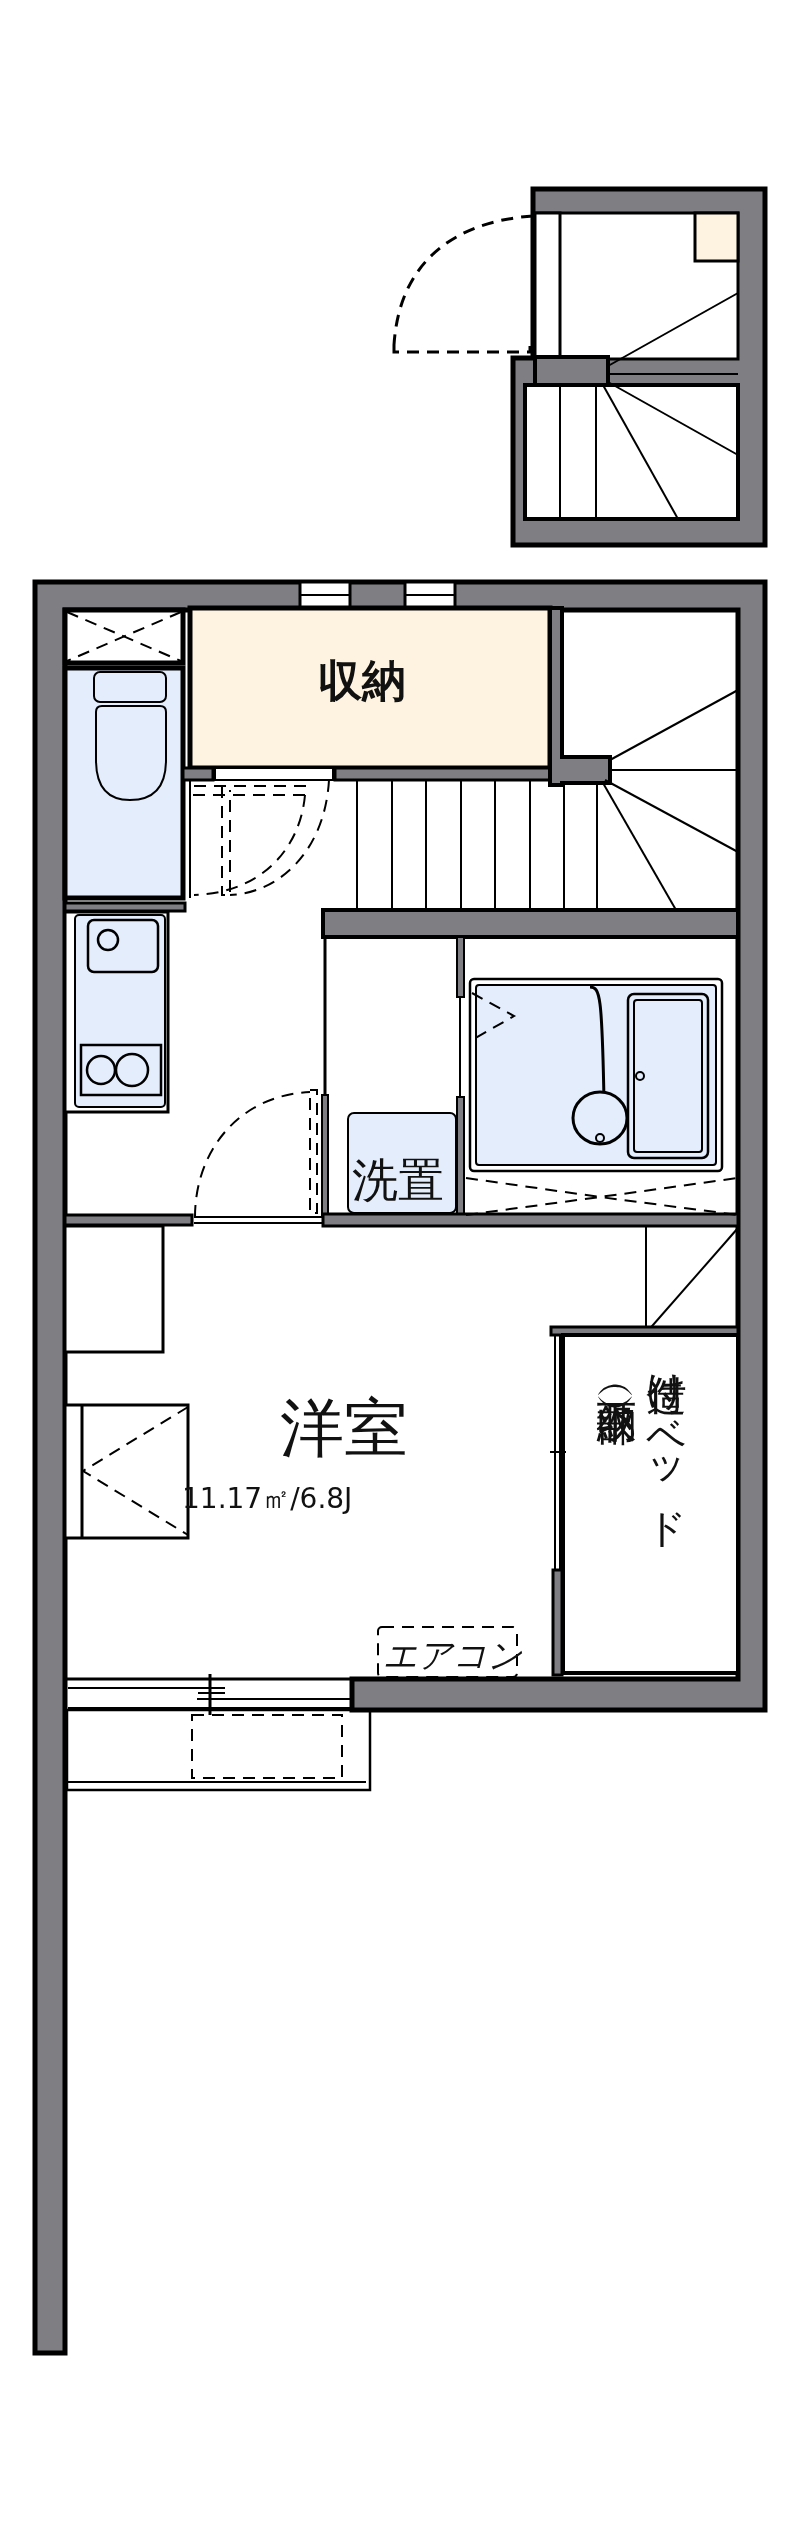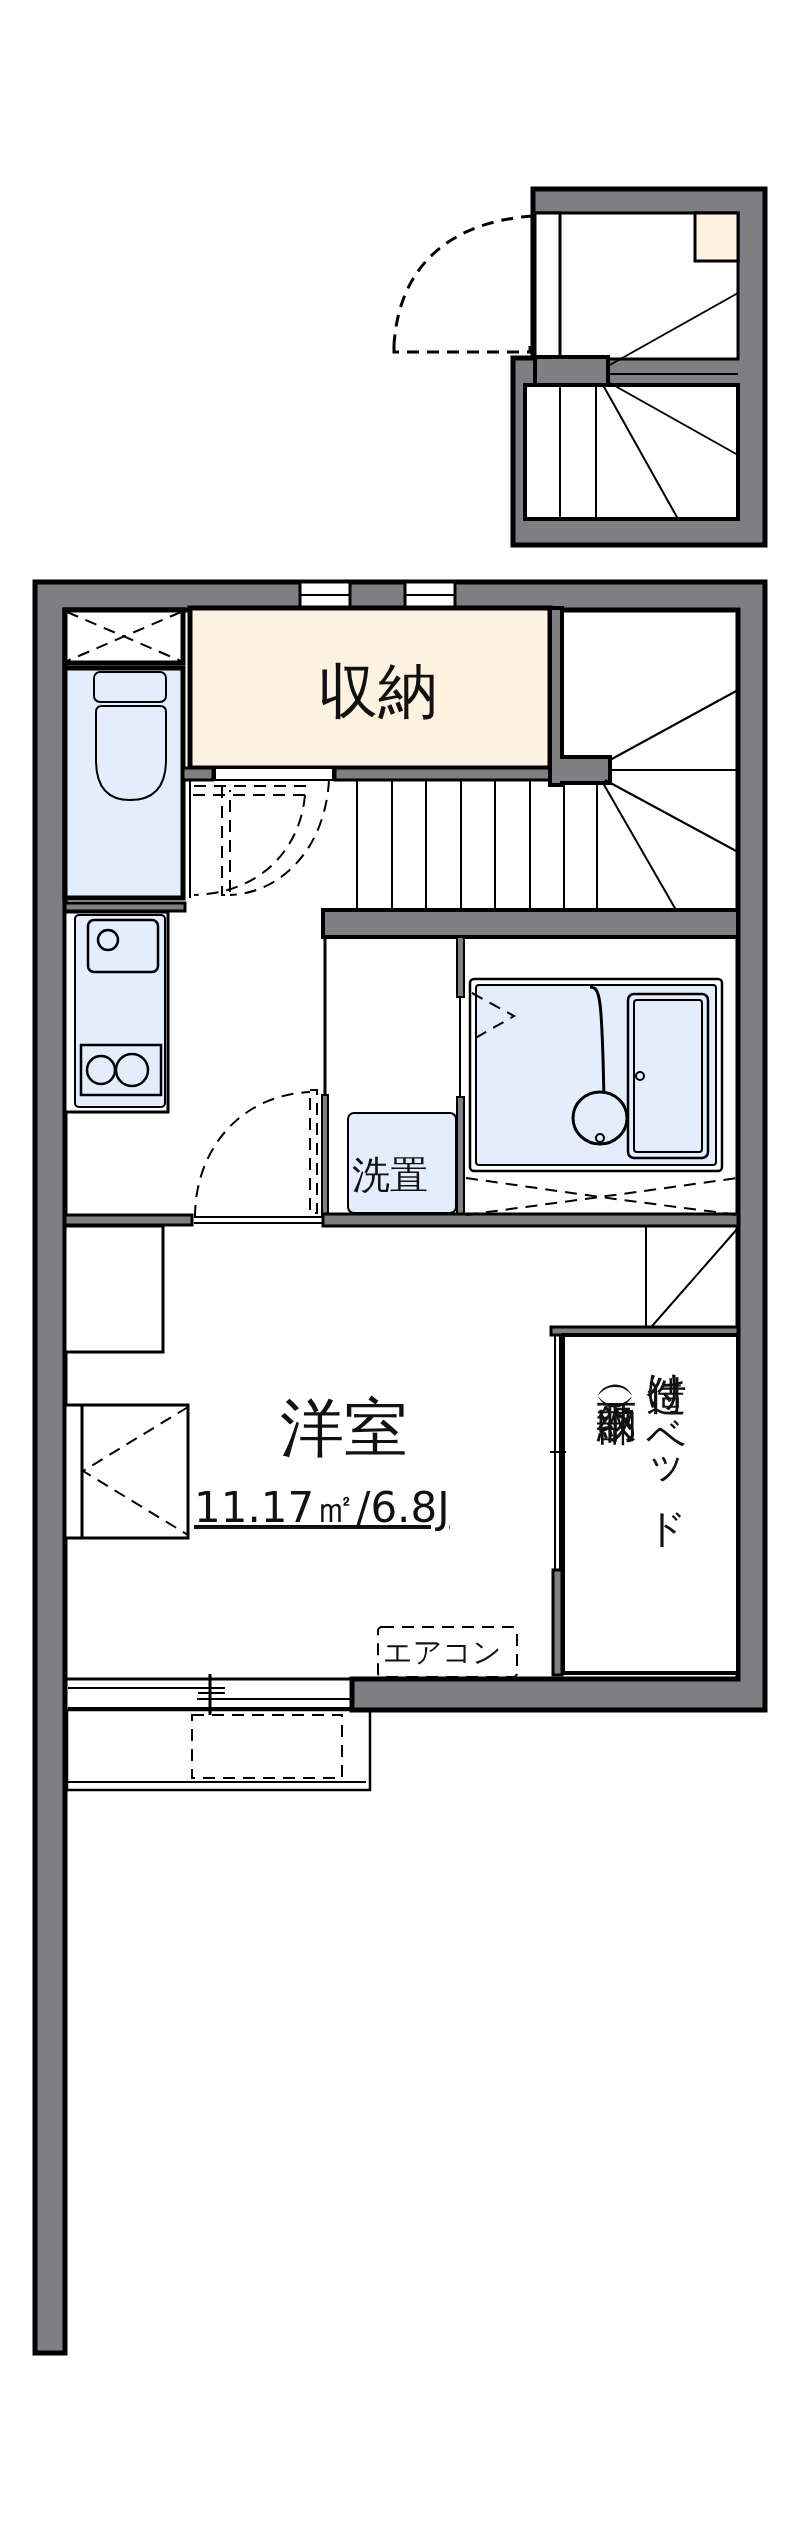--- a/index.html
+++ b/index.html
@@ -153,19 +153,19 @@
     <line class="thin" x1="197" y1="1699" x2="352" y2="1699"></line>
     <line class="thin" x1="68" y1="1708" x2="352" y2="1708"></line>
     <line class="line" x1="210" y1="1674" x2="210" y2="1715"></line>
     <line class="thin" x1="198" y1="1693" x2="225" y2="1693"></line>
     <rect x="67" y="1710" width="303" height="80" fill="none" stroke="#000" stroke-width="2.5"></rect>
     <rect x="192" y="1715" width="150" height="63" class="dash" style="stroke-width:2"></rect>
     <line class="thin" x1="67" y1="1782" x2="366" y2="1782"></line>
   </g>
 </svg>
 
-<div class="label" style="left:318px; top:652px; font-size:60px;">収納</div>
-<div class="label" style="left:352px; top:1150px; font-size:38px;">洗置</div>
+<div class="label" style="left:318px; top:652px; font-size:44px;font-weight:bold;">収納</div>
+<div class="label" style="left:352px; top:1150px; font-size:46px;">洗置</div>
 <div class="label" style="left:280px; top:1385px; font-size:64px;">洋室</div>
-<div class="label" style="left:194px; top:1480px; font-size:42px;text-decoration:underline;">11.17㎡/6.8J</div>
+<div class="label" style="left:182px; top:1480px; font-size:28px;">11.17㎡/6.8J</div>
 <div class="label" style="left:647px; top:1345px; font-size:40px; writing-mode: vertical-rl; line-height:1;">造付けベッド</div>
 <div class="label" style="left:597px; top:1372px; font-size:40px; writing-mode: vertical-rl; line-height:1;">（下部収納）</div>
-<div class="label" style="left:383px; top:1633px; font-size:29px;">エアコン</div>
+<div class="label" style="left:383px; top:1633px; font-size:34px;font-style:italic;">エアコン</div>
 
 </body></html>

